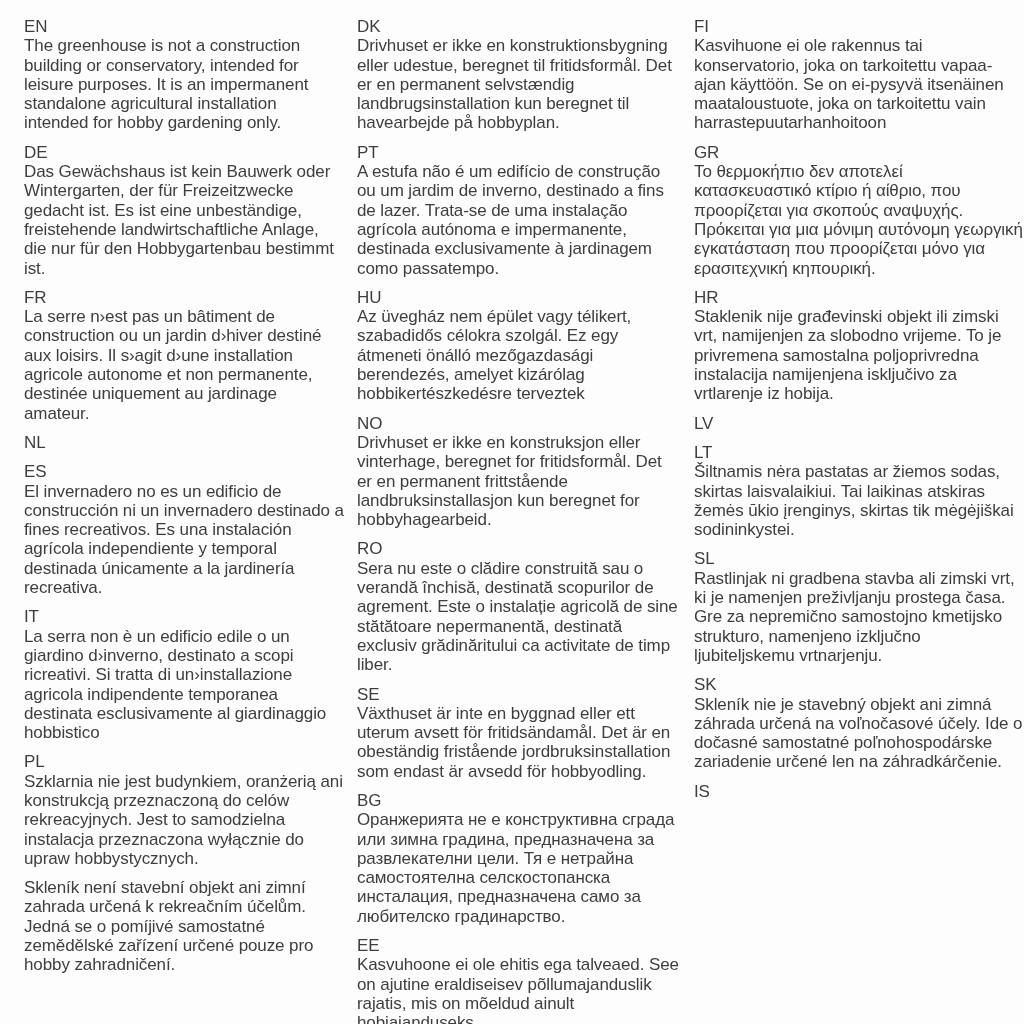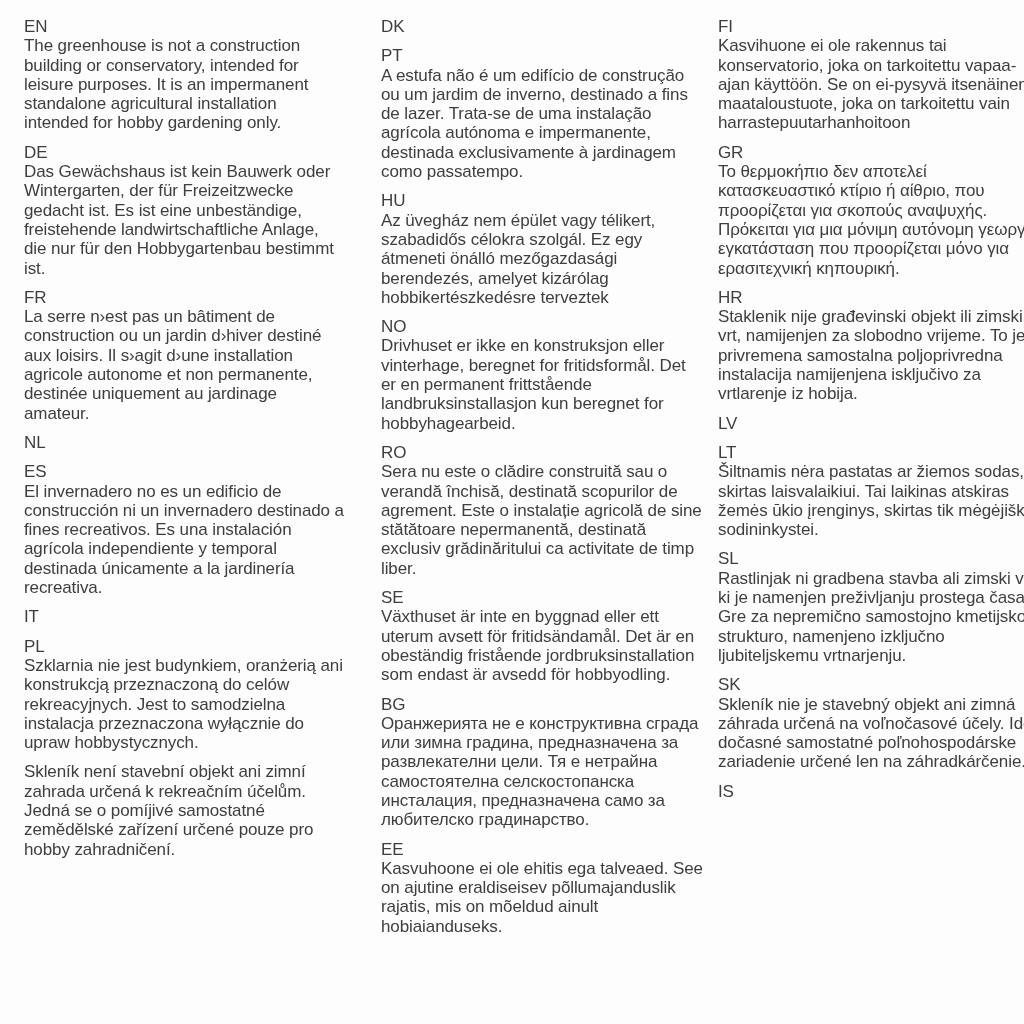--- a/index.html
+++ b/index.html
@@ -19,21 +19,21 @@
     width: 1024px;
     height: 1024px;
     padding: 17px 6px 0 24px;
     display: flex;
     gap: 13px;
   }
   .col {
     flex: 0 0 auto;
   }
   .col-1 { width: 320px; }
-  .col-2 { width: 324px; margin-left: 24px; }
+  .col-2 { width: 324px; }
   .col-3 { width: 330px; }
   .lang-block {
     margin: 0 0 10px 0;
   }
   .lang-code,
   .lang-text {
     font-size: 17px;
     line-height: 19.3px;
     letter-spacing: -0.1px;
     font-weight: 400;
@@ -69,34 +69,36 @@
     <div class="lang-code">NL</div>
   </section>
 
   <section class="lang-block">
     <div class="lang-code">ES</div>
     <p class="lang-text">El invernadero no es un edificio de construcción ni un invernadero destinado a fines recreativos. Es una instalación agrícola independiente y temporal destinada únicamente a la jardinería recreativa.</p>
   </section>
 
   <section class="lang-block">
     <div class="lang-code">IT</div>
+    <p class="lang-text">La serra non è un edificio edile o un giardino d›inverno, destinato a scopi ricreativi. Si tratta di un›installazione agricola indipendente temporanea destinata esclusivamente al giardinaggio hobbistico</p>
   </section>
 
   <section class="lang-block">
     <div class="lang-code">PL</div>
     <p class="lang-text">Szklarnia nie jest budynkiem, oranżerią ani konstrukcją przeznaczoną do celów rekreacyjnych. Jest to samodzielna instalacja przeznaczona wyłącznie do upraw hobbystycznych.</p>
   </section>
 
   <section class="lang-block">
     <p class="lang-text">Skleník není stavební objekt ani zimní zahrada určená k rekreačním účelům. Jedná se o pomíjivé samostatné zemědělské zařízení určené pouze pro hobby zahradničení.</p>
   </section>
 </div>
   <div class="col col-2">
   <section class="lang-block">
     <div class="lang-code">DK</div>
+    <p class="lang-text">Drivhuset er ikke en konstruktionsbygning eller udestue, beregnet til fritidsformål. Det er en permanent selvstændig landbrugsinstallation kun beregnet til havearbejde på hobbyplan.</p>
   </section>
 
   <section class="lang-block">
     <div class="lang-code">PT</div>
     <p class="lang-text">A estufa não é um edifício de construção ou um jardim de inverno, destinado a fins de lazer. Trata-se de uma instalação agrícola autónoma e impermanente, destinada exclusivamente à jardinagem como passatempo.</p>
   </section>
 
   <section class="lang-block">
     <div class="lang-code">HU</div>
     <p class="lang-text">Az üvegház nem épület vagy télikert, szabadidős célokra szolgál. Ez egy átmeneti önálló mezőgazdasági berendezés, amelyet kizárólag hobbikertészkedésre terveztek</p>

